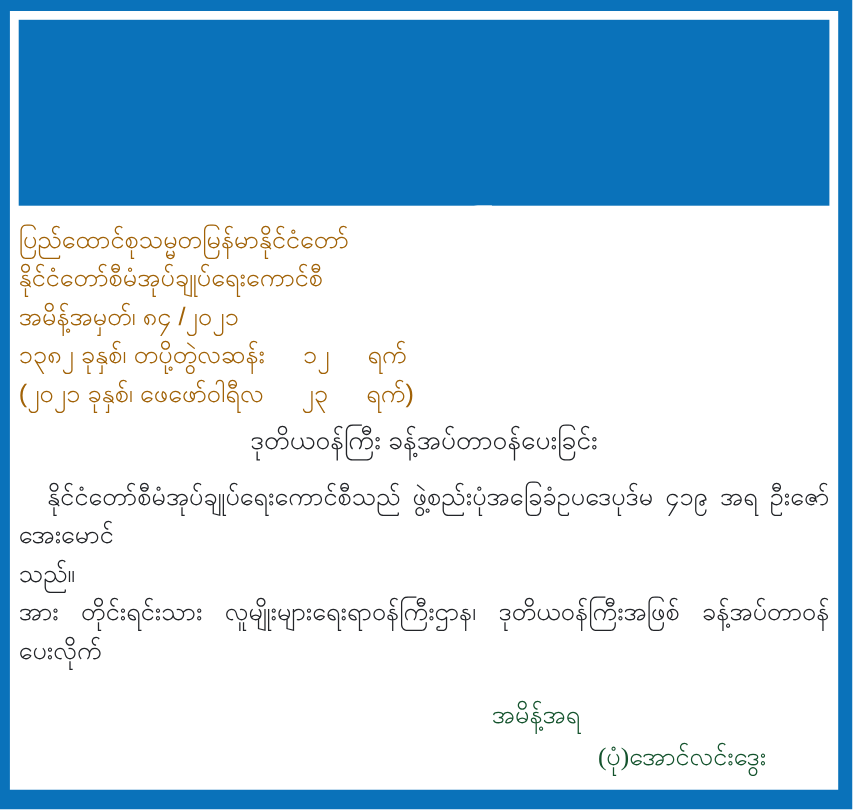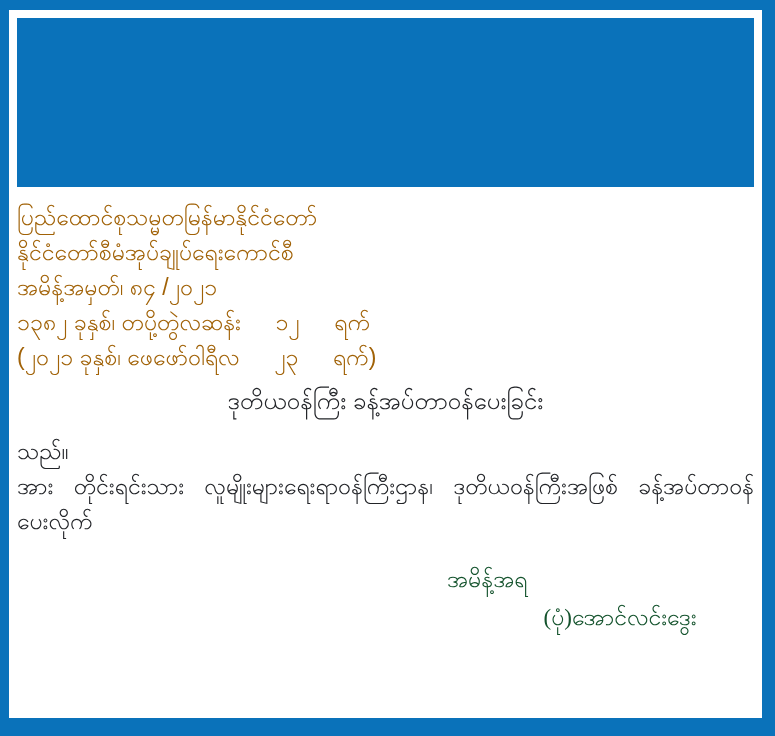--- a/index.html
+++ b/index.html
@@ -100,20 +100,21 @@
     <div class="letterhead-line">ပြည်ထောင်စုသမ္မတမြန်မာနိုင်ငံတော်</div>
     <div class="letterhead-line">နိုင်ငံတော်စီမံအုပ်ချုပ်ရေးကောင်စီ</div>
     <div class="letterhead-line">အမိန့်အမှတ်၊ ၈၄ /၂၀၂၁</div>
     <div class="letterhead-line">၁၃၈၂ ခုနှစ်၊ တပို့တွဲလဆန်း  ၁၂  ရက်</div>
     <div class="letterhead-line">(၂၀၂၁ ခုနှစ်၊ ဖေဖော်ဝါရီလ  ၂၃  ရက်)</div>
   </div>
 
   <div class="subject-line">ဒုတိယဝန်ကြီး ခန့်အပ်တာဝန်ပေးခြင်း</div>
 
   <div class="body-paragraph">
+    <div class="para-line first">နိုင်ငံတော်စီမံအုပ်ချုပ်ရေးကောင်စီသည် ဖွဲ့စည်းပုံအခြေခံဥပဒေပုဒ်မ ၄၁၉ အရ ဦးဇော်အေးမောင်</div>
     <div class="para-line last">သည်။</div>
     <div class="para-line">အား တိုင်းရင်းသား လူမျိုးများရေးရာဝန်ကြီးဌာန၊ ဒုတိယဝန်ကြီးအဖြစ် ခန့်အပ်တာဝန်ပေးလိုက်</div>
   </div>
 
   <div class="signature">
     <div class="by-order">အမိန့်အရ</div>
     <div class="sig-block">
       <div class="sig-line">(ပုံ)အောင်လင်းဒွေး</div>
 
     </div>

